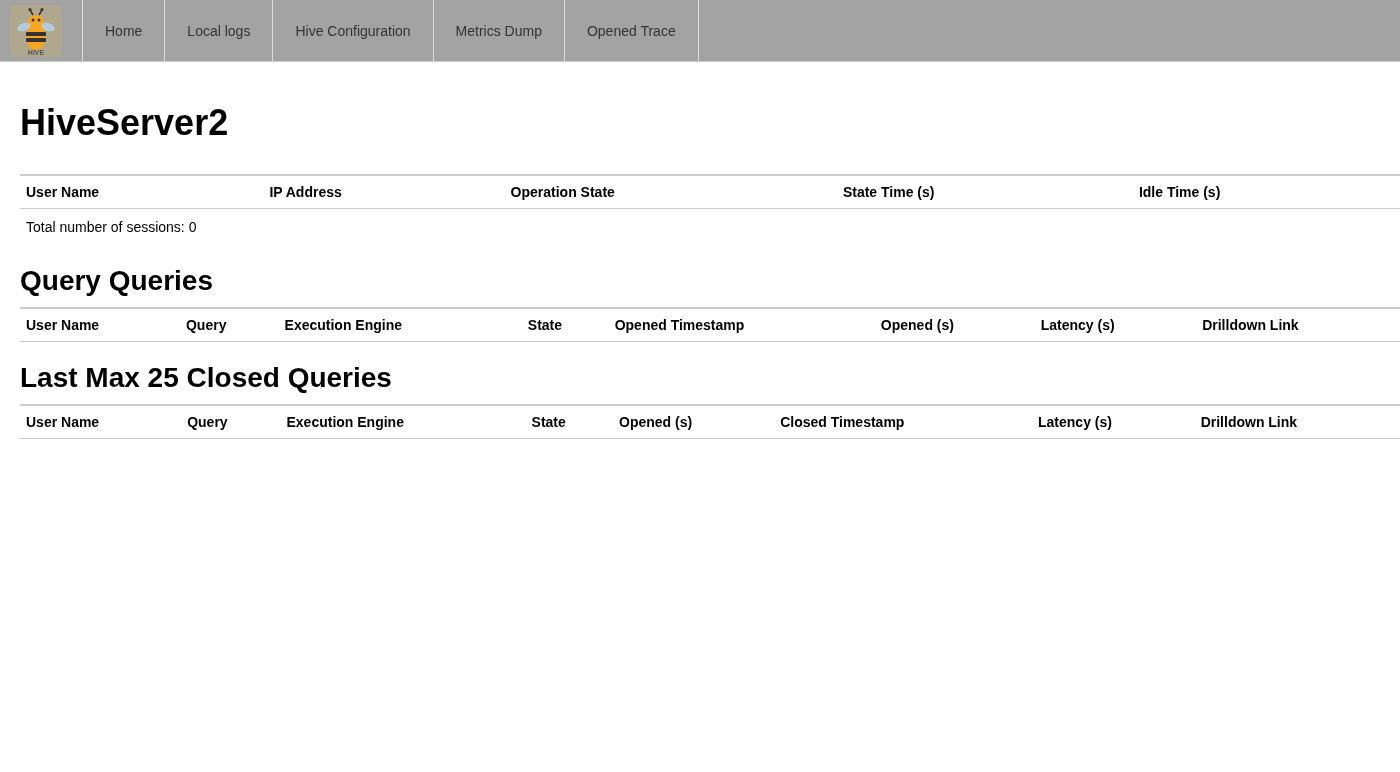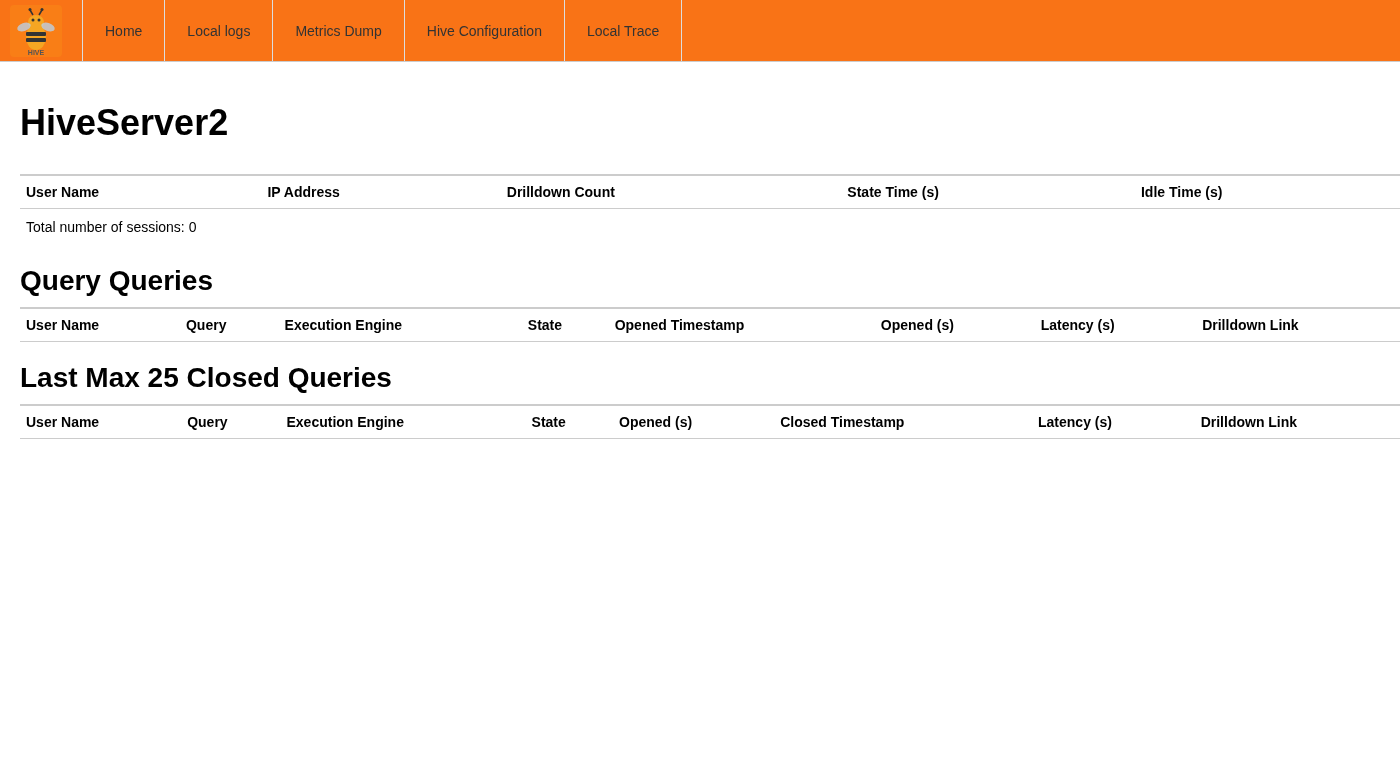--- a/index.html
+++ b/index.html
@@ -14,21 +14,21 @@
       background: #fff;
       color: #000;
       width: 1400px;
     }
 
     
     nav {
       display: flex;
       align-items: center;
       border-bottom: 1px solid #ccc;
-      background: #f97316;
+      background: #a3a3a3;
       height: 62px;
       padding: 0 10px;
     }
 
     .nav-logo {
       display: flex;
       align-items: center;
       margin-right: 20px;
     }
 
@@ -135,38 +135,38 @@
       <ellipse cx="14" cy="22" rx="7" ry="4" fill="rgba(180,220,255,0.7)" transform="rotate(-20 14 22)"></ellipse>
       <ellipse cx="38" cy="22" rx="7" ry="4" fill="rgba(180,220,255,0.7)" transform="rotate(20 38 22)"></ellipse>
 
       <text x="26" y="50" text-anchor="middle" font-size="7" font-weight="bold" fill="#555" font-family="Arial">HIVE</text>
     </svg>
   </div>
   <div class="nav-links">
 
   <a class="nav-link" href="#">Home</a>
       <a class="nav-link" href="#">Local logs</a>
+      <a class="nav-link" href="#">Hive Configuration</a>
       <a class="nav-link" href="#">Metrics Dump</a>
-      <a class="nav-link" href="#">Hive Configuration</a>
-      <a class="nav-link" href="#">Local Trace</a>
+      <a class="nav-link" href="#">Opened Trace</a>
     </div>
 </nav>
 
 <div class="main-content">
 
   <h1 class="page-title">HiveServer2</h1>
 
   <div class="section-block">
     <table>
       <thead>
         <tr>
 
         <th>User Name</th>
             <th>IP Address</th>
-            <th>Drilldown Count</th>
+            <th>Operation State</th>
             <th>State Time (s)</th>
             <th>Idle Time (s)</th>
           </tr>
       </thead>
       <tbody>
       </tbody>
     </table>
     <div class="total-label">Total number of sessions: 0</div>
   </div>
 

